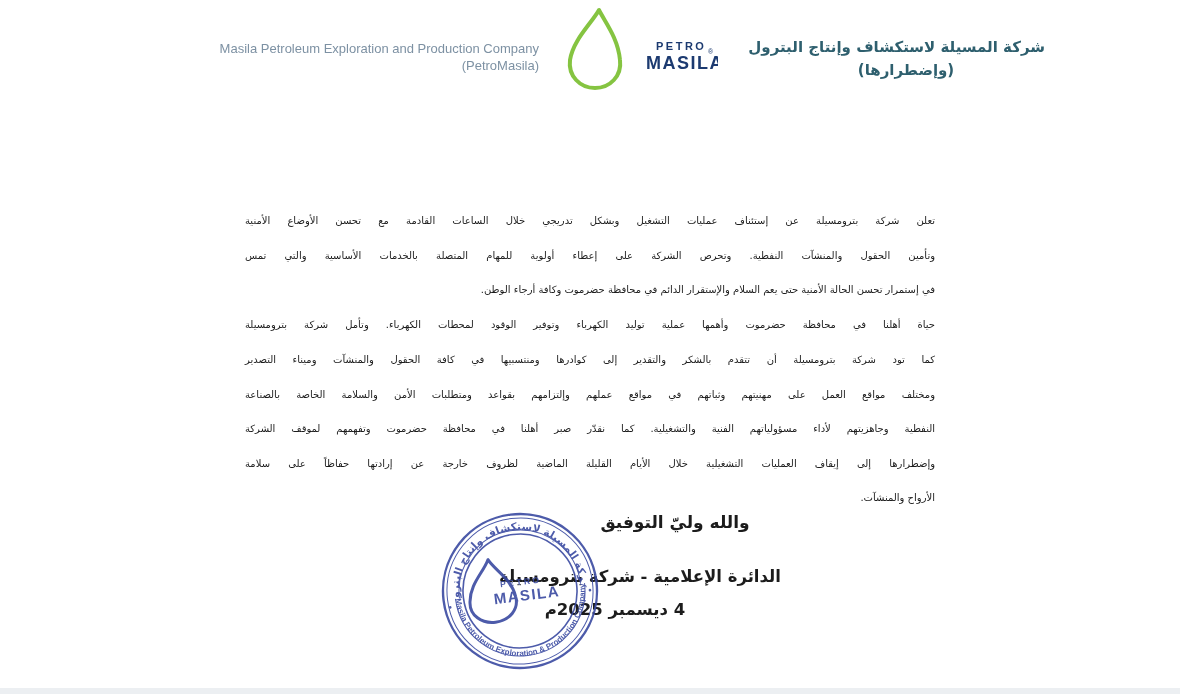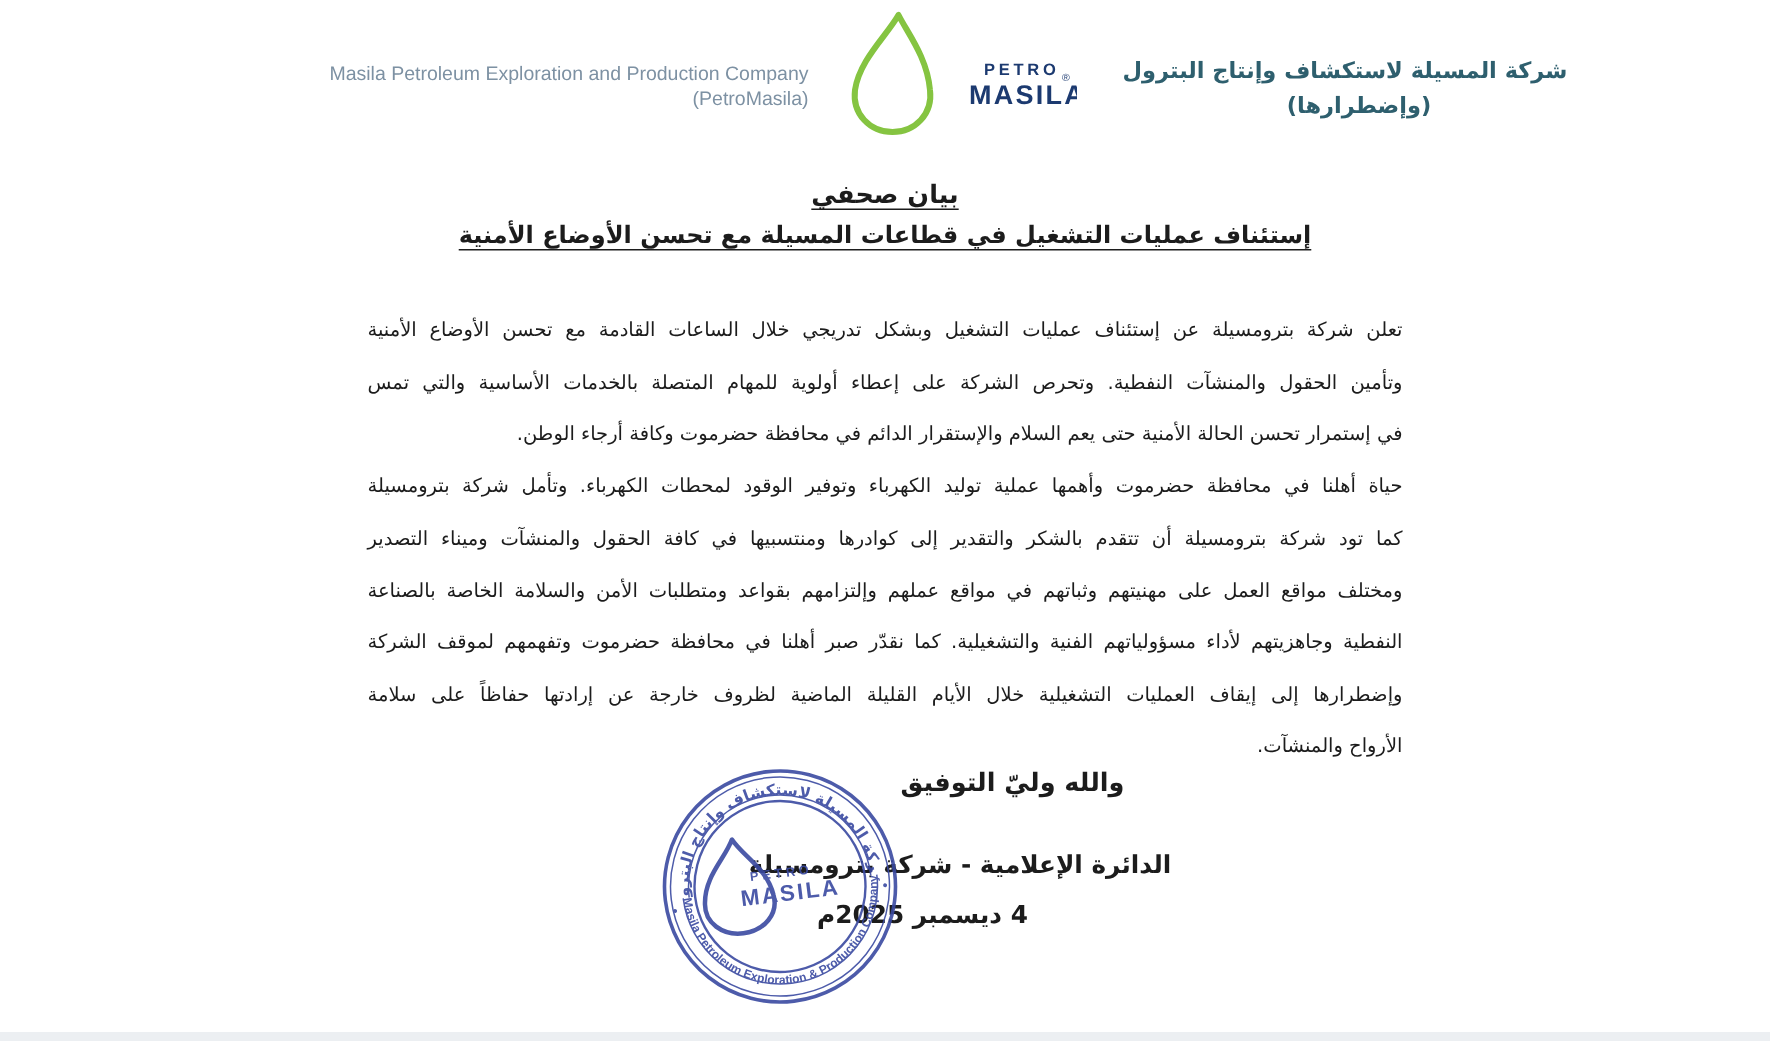--- a/index.html
+++ b/index.html
@@ -29,21 +29,21 @@
   .title-block{position:absolute;left:245px;top:120px;width:690px;text-align:center;direction:rtl;}
   .doc-title{
     font-size:17px;font-weight:bold;margin:0 0 7px 0;
     text-decoration:underline;text-underline-offset:4px;
   }
   .doc-subtitle{
     font-size:16px;font-weight:bold;margin:0;
     text-decoration:underline;text-underline-offset:4px;
   }
   
-  .para{position:absolute;left:245px;width:690px;direction:rtl;font-size:13px;}
+  .para{position:absolute;left:245px;width:690px;direction:rtl;font-size:10px;}
   .para-1{top:204px;}
   .para-2{top:343px;}
   .para .line{
     line-height:34.5px;
     text-align:justify;text-align-last:justify;
     white-space:nowrap;
   }
   .para .line.last{text-align-last:right;}
   
   .closing{
@@ -81,24 +81,20 @@
     <text x="103" y="46" font-family="Liberation Sans,sans-serif" font-size="11" font-weight="bold" letter-spacing="2.5" fill="var(--logo_navy,#1c3a70)">PETRO</text>
     <text x="93" y="65" font-family="Liberation Sans,sans-serif" font-size="18" font-weight="bold" letter-spacing="1.5" fill="var(--logo_navy,#1c3a70)">MASILA</text>
     <text x="155" y="50" font-family="Liberation Sans,sans-serif" font-size="7" fill="var(--logo_navy,#1c3a70)">®</text>
   </svg>
 
   <div class="company-ar">
     <div class="ar-line1">شركة المسيلة لاستكشاف وإنتاج البترول</div>
     <div class="ar-line2">(وإضطرارها)</div>
   </div>
 
-  <div class="title-block">
-    <h1 class="doc-title">بيان صحفي</h1>
-    <h2 class="doc-subtitle">إستئناف عمليات التشغيل في قطاعات المسيلة مع تحسن الأوضاع الأمنية</h2>
-  </div>
 
   <div class="para para-1">
     <div class="line">تعلن شركة بترومسيلة عن إستئناف عمليات التشغيل وبشكل تدريجي خلال الساعات القادمة مع تحسن الأوضاع الأمنية</div>
     <div class="line">وتأمين الحقول والمنشآت النفطية. وتحرص الشركة على إعطاء أولوية للمهام المتصلة بالخدمات الأساسية والتي تمس</div>
     <div class="line last">في إستمرار تحسن الحالة الأمنية حتى يعم السلام والإستقرار الدائم في محافظة حضرموت وكافة أرجاء الوطن.</div>
     <div class="line">حياة أهلنا في محافظة حضرموت وأهمها عملية توليد الكهرباء وتوفير الوقود لمحطات الكهرباء. وتأمل شركة بترومسيلة</div>
   </div>
 
   <div class="para para-2">
     <div class="line">كما تود شركة بترومسيلة أن تتقدم بالشكر والتقدير إلى كوادرها ومنتسبيها في كافة الحقول والمنشآت وميناء التصدير</div>

